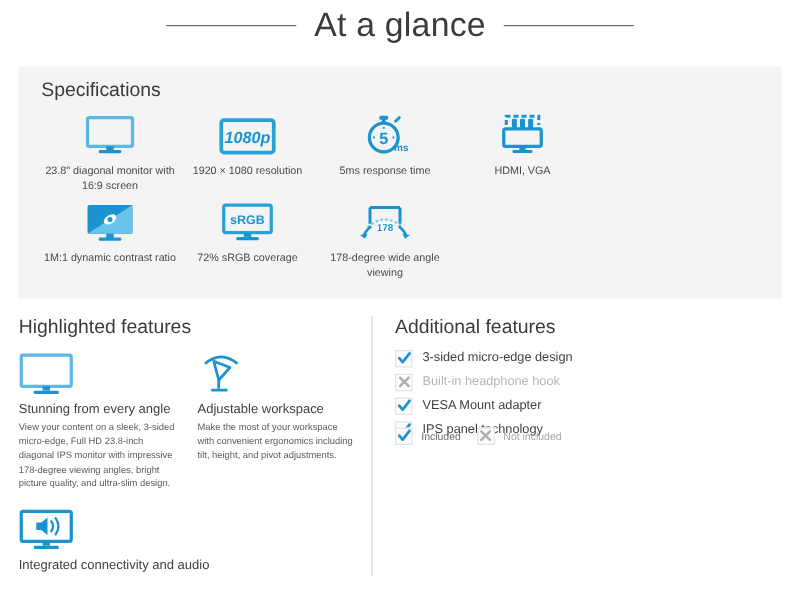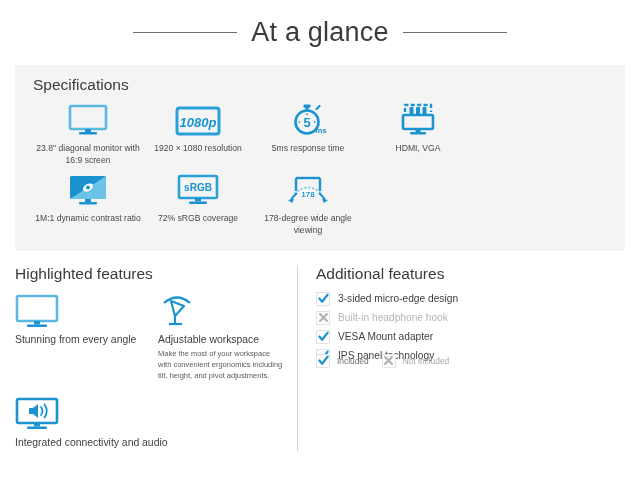--- a/index.html
+++ b/index.html
@@ -16,21 +16,21 @@
   }
   .page {
     position: relative;
     width: 640px;
     height: 480px;
     box-sizing: border-box;
   }
 
   
   .header {
-    padding-top: 18px;
+    padding-top: 6px;
     text-align: center;
   }
   .title-row {
     display: flex;
     align-items: center;
     justify-content: center;
     gap: 14px;
   }
   .rule {
     width: 104px;
@@ -327,20 +327,21 @@
 
         <div class="feature">
           <div class="feat-icon">
             <svg width="44" height="34" viewBox="0 0 44 34">
               <rect x="2" y="2" width="40" height="25" rx="1.5" fill="none" stroke="#5bb8e0" stroke-width="2.6"></rect>
               <rect x="19" y="27" width="6" height="3.5" fill="#1b93d1"></rect>
               <rect x="12" y="30.5" width="20" height="2.6" rx="1" fill="#1b93d1"></rect>
             </svg>
           </div>
           <div class="feat-head">Stunning from every angle</div>
+          <div class="feat-body">View your content on a sleek, 3-sided micro-edge, Full HD 23.8-inch diagonal IPS monitor with impressive 178-degree viewing angles, bright picture quality, and ultra-slim design.</div>
         </div>
 
         <div class="feature">
           <div class="feat-icon">
             <svg width="40" height="36" viewBox="0 0 40 36">
               <path d="M6 11 Q19 0 32 11" fill="none" stroke="#1b93d1" stroke-width="2.2"></path>
               <path d="M13 9 L26 14 L17 24 Z" fill="none" stroke="#1b93d1" stroke-width="2.2" stroke-linejoin="round"></path>
               <line x1="17" y1="24" x2="17" y2="31" stroke="#1b93d1" stroke-width="2.2"></line>
               <line x1="11" y1="32" x2="24" y2="32" stroke="#1b93d1" stroke-width="2.2"></line>
             </svg>

